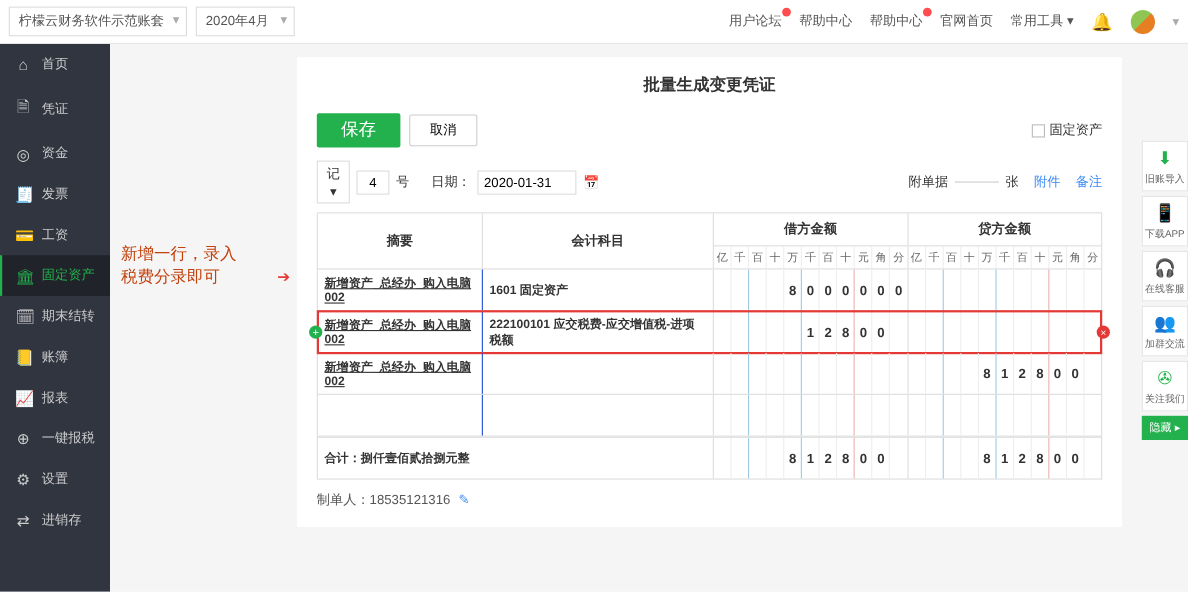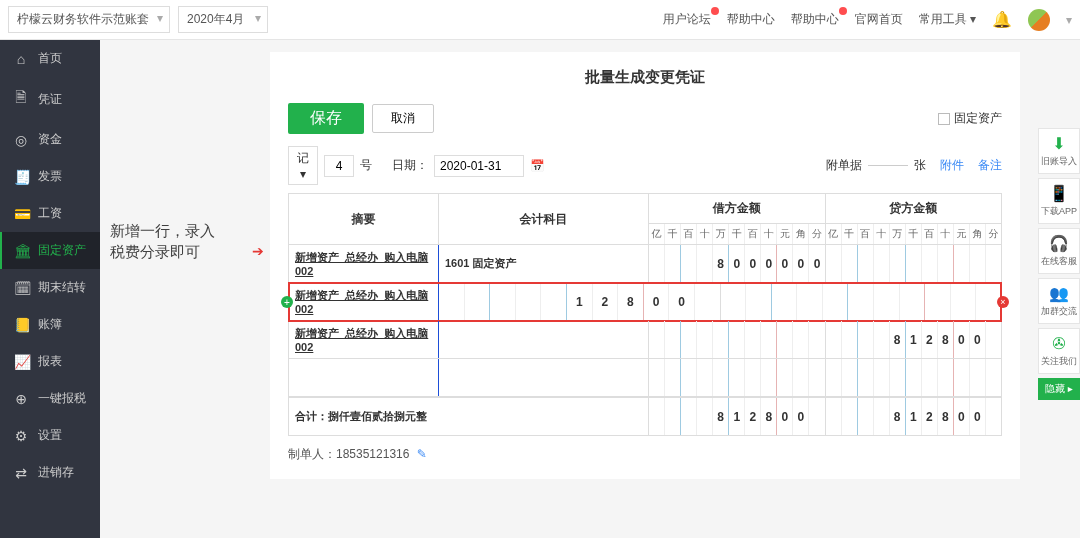--- a/index.html
+++ b/index.html
@@ -172,21 +172,21 @@
     .digits span.b-red { border-right: 1px solid #e6b3b3; }
     .tfoot { display: flex; border-top: 1px solid #ddd; height: 38px; }
     .tfoot .cell.wide { width: 360px; border-right: 1px solid #ddd; font-weight: 700; }
     .maker { padding-top: 10px; font-size: 12px; color: #555; }
     .maker .edit { color: #3b8af5; margin-left: 4px; }
 
     
     .anno {
       position: absolute;
       top: 220px; left: 110px;
-      color: #404040;
+      color: #c2410c;
       font-size: 15px;
       font-weight: 400;
       line-height: 1.4;
       width: 150px;
       text-align: left;
       pointer-events: none;
     }
     .anno-arrow {
       position: absolute;
       top: 243px; left: 252px;
@@ -418,20 +418,21 @@
                   <span class="b-gray"></span>
                   <span class="b-gray"></span>
                   <span class=""></span>
                 </div>
               </div>
             </div>
           </div>
           <div class="row-wrap">
             <div class="tbody-row highlight">
               <div class="cell summary">新增资产_总经办_购入电脑002</div>
+              <div class="cell account">222100101 应交税费-应交增值税-进项税额</div>
               <div class="cell amount">
                 <div class="digits">
                   <span class="b-gray"></span>
                   <span class="b-blue"></span>
                   <span class="b-gray"></span>
                   <span class="b-gray"></span>
                   <span class="b-blue"></span>
                   <span class="b-gray">1</span>
                   <span class="b-gray">2</span>
                   <span class="b-red">8</span>

